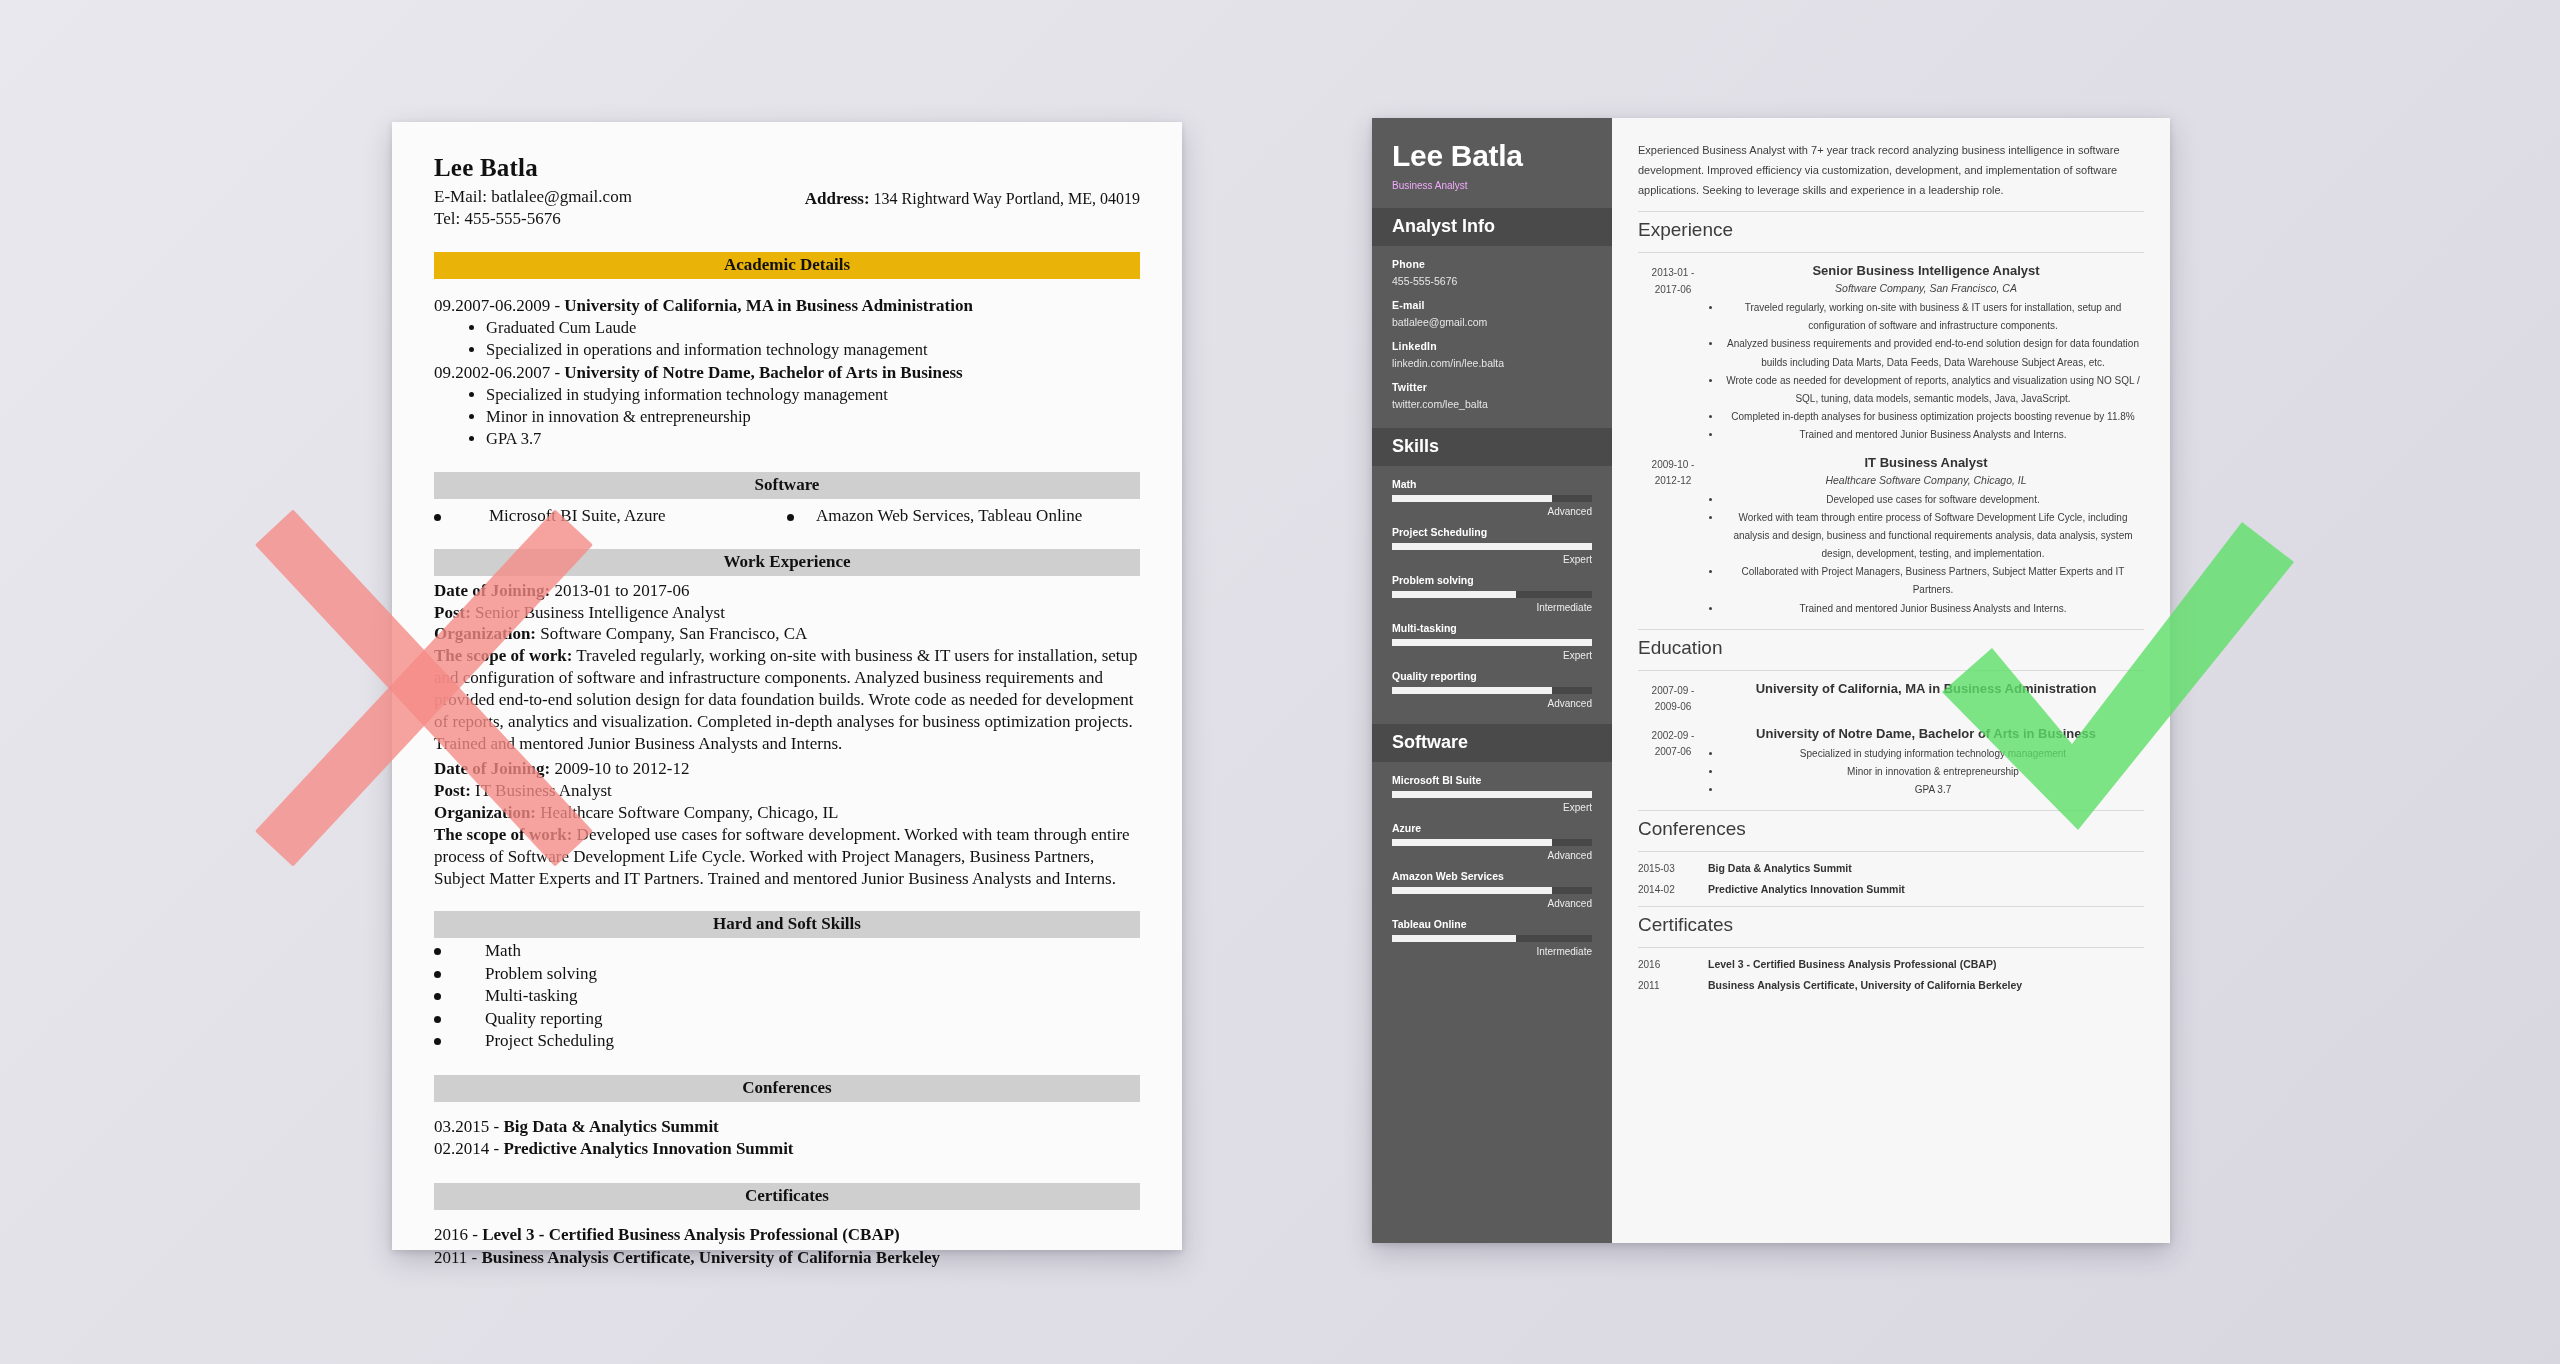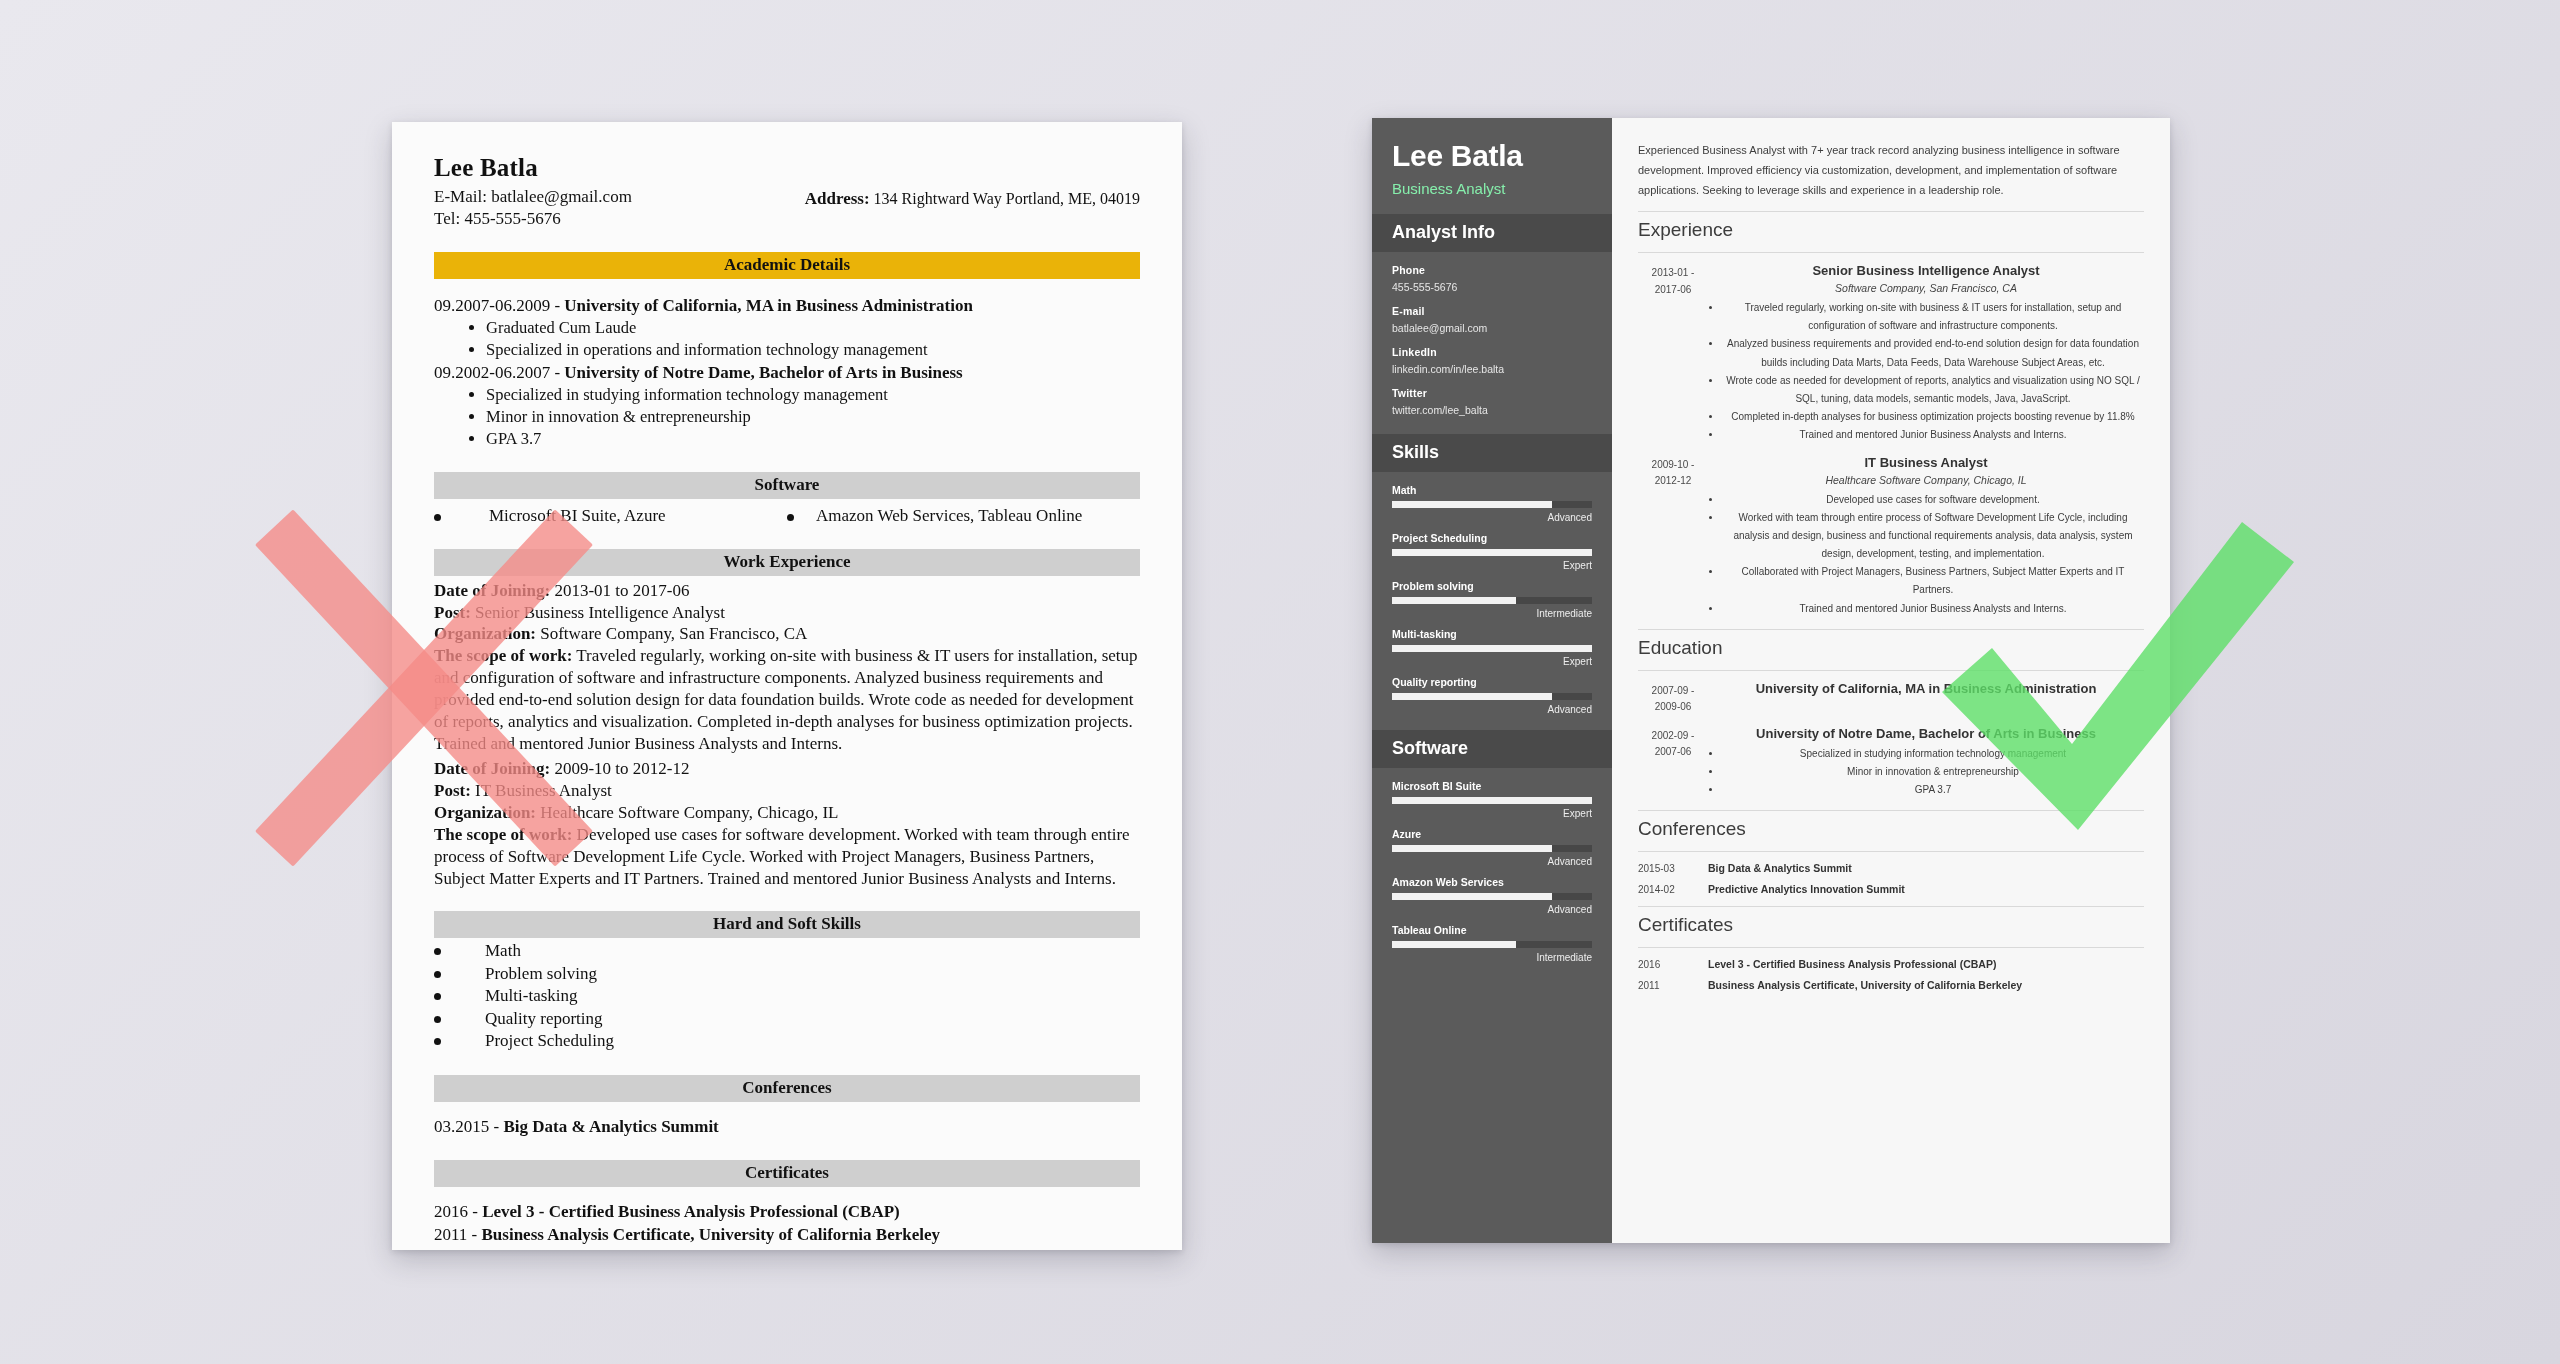--- a/index.html
+++ b/index.html
@@ -54,21 +54,21 @@
   .doc-right{
     position:absolute;left:1372px;top:118px;width:798px;height:1125px;
     background:#f7f7f7;
     box-shadow:0 10px 26px rgba(40,40,60,.22), 0 2px 6px rgba(40,40,60,.14);
     display:flex;box-sizing:border-box;
     font-family:"Liberation Sans",sans-serif;
   }
   .dr-side{width:240px;background:#5b5b5b;color:#fff;flex:0 0 auto;position:relative;}
   .dr-side-head{padding:22px 20px 16px 20px;}
   .dr-sname{font-size:30px;font-weight:bold;line-height:1.05;margin:0 0 8px 0;letter-spacing:-.3px;}
-  .dr-stitle{font-size:15px;color:#86efac;line-height:1.2;}
+  .dr-stitle{font-size:10px;color:#f0abfc;line-height:1.2;}
   .dr-sbar{background:#4a4a4a;padding:8px 20px 9px 20px;font-size:18px;font-weight:bold;}
   .dr-sbody{padding:12px 20px 6px 20px;border-radius:23px;}
   .dr-field{margin-bottom:12px;}
   .dr-fl{font-size:10.5px;font-weight:bold;letter-spacing:.2px;margin-bottom:5px;}
   .dr-fv{font-size:10.5px;color:#e6e6e6;}
   .dr-skill{margin-bottom:9px;}
   .dr-sk-name{font-size:10.5px;font-weight:bold;margin-bottom:5px;}
   .dr-sk-track{height:7px;background:#474747;width:100%;}
   .dr-sk-fill{height:7px;background:#f2f2f2;}
   .dr-sk-lvl{font-size:10px;color:#ededed;text-align:right;margin-top:4px;}
@@ -185,20 +185,21 @@
         <div class="dl-skill-row">
             <span class="dot"></span>
             <span class="txt">Project Scheduling</span>
           </div>
       </div>
 
       <div class="dl-secbar" style="background: rgb(207, 207, 207);">Conferences</div>
 
       <div class="dl-list2">
         <div><span>03.2015 - </span><span class="b">Big Data &amp; Analytics Summit</span></div>
+        <div><span>02.2014 - </span><span class="b">Predictive Analytics Innovation Summit</span></div>
       </div>
 
       <div class="dl-secbar" style="background: rgb(207, 207, 207);">Certificates</div>
 
       <div class="dl-list2">
         <div><span>2016 - </span><span class="b">Level 3 - Certified Business Analysis Professional (CBAP)</span></div>
         <div><span>2011 - </span><span class="b">Business Analysis Certificate, University of California Berkeley</span></div>
       </div>
 
     </div>

